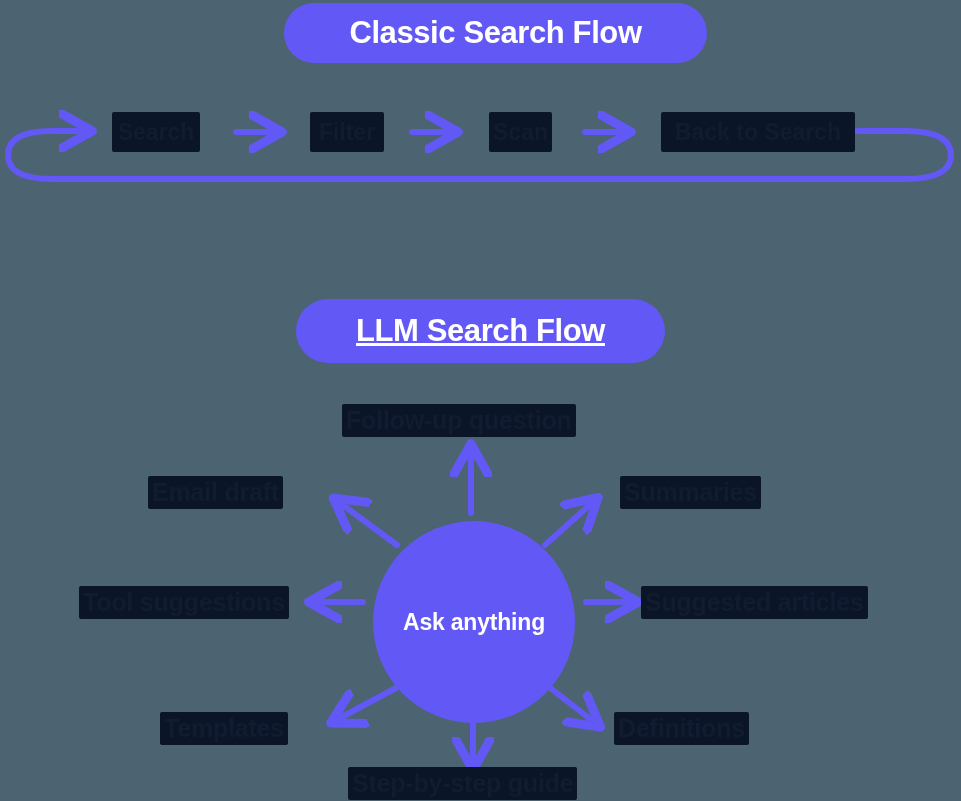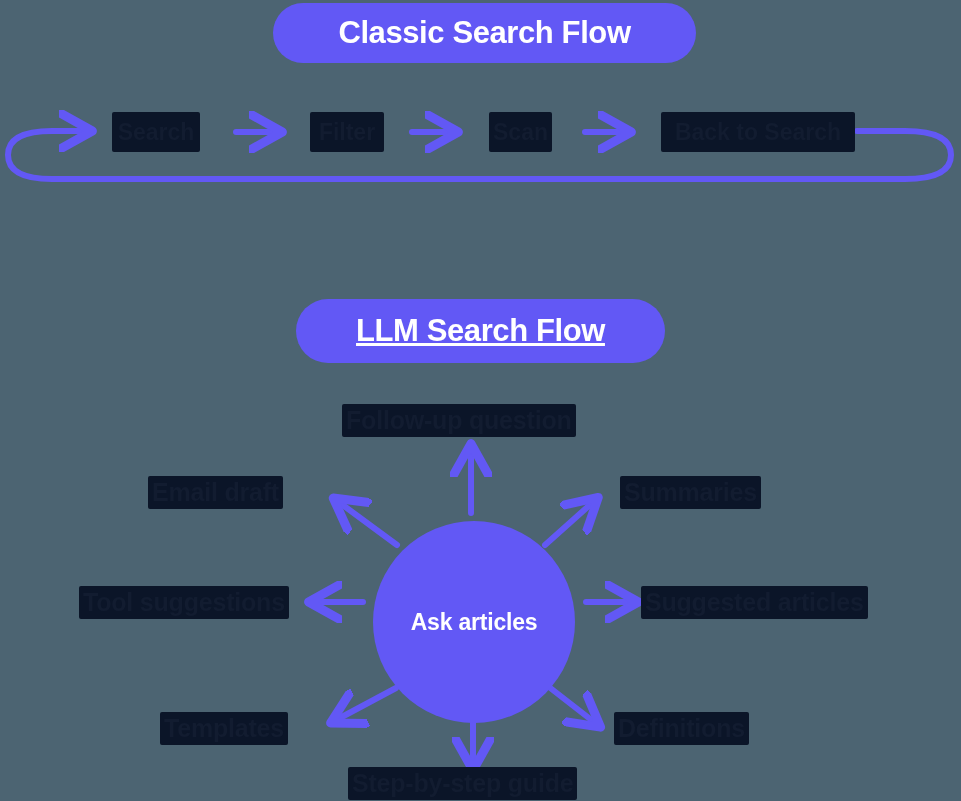--- a/index.html
+++ b/index.html
@@ -29,21 +29,21 @@
     color: #ffffff;
     border-radius: 999px;
     display: flex;
     align-items: center;
     justify-content: center;
     font-weight: 700;
     letter-spacing: -0.4px;
     white-space: nowrap;
   }
   #pill-classic {
-    left: 273px;
+    left: 284px;
     top: 3px;
     width: 423px;
     height: 60px;
     font-size: 31px;
   }
   #pill-llm {
     left: 296px;
     top: 299px;
     width: 369px;
     height: 64px;
@@ -165,21 +165,21 @@
   <div class="flow-node" style="left:661px; width:194px;">
     <span>Back to Search</span>
   </div>
 </div>
 
 <div class="pill" id="pill-llm">
   <span>LLM Search Flow</span>
 </div>
 
 <div id="hub">
-  <span>Ask articles</span>
+  <span>Ask anything</span>
 </div>
 
 <div class="radial-label" style="left:342px; top:404px;">
   <span>Follow-up question</span>
 </div>
 
 <div class="radial-label" style="left:620px; top:476px;">
   <span>Summaries</span>
 </div>
 

